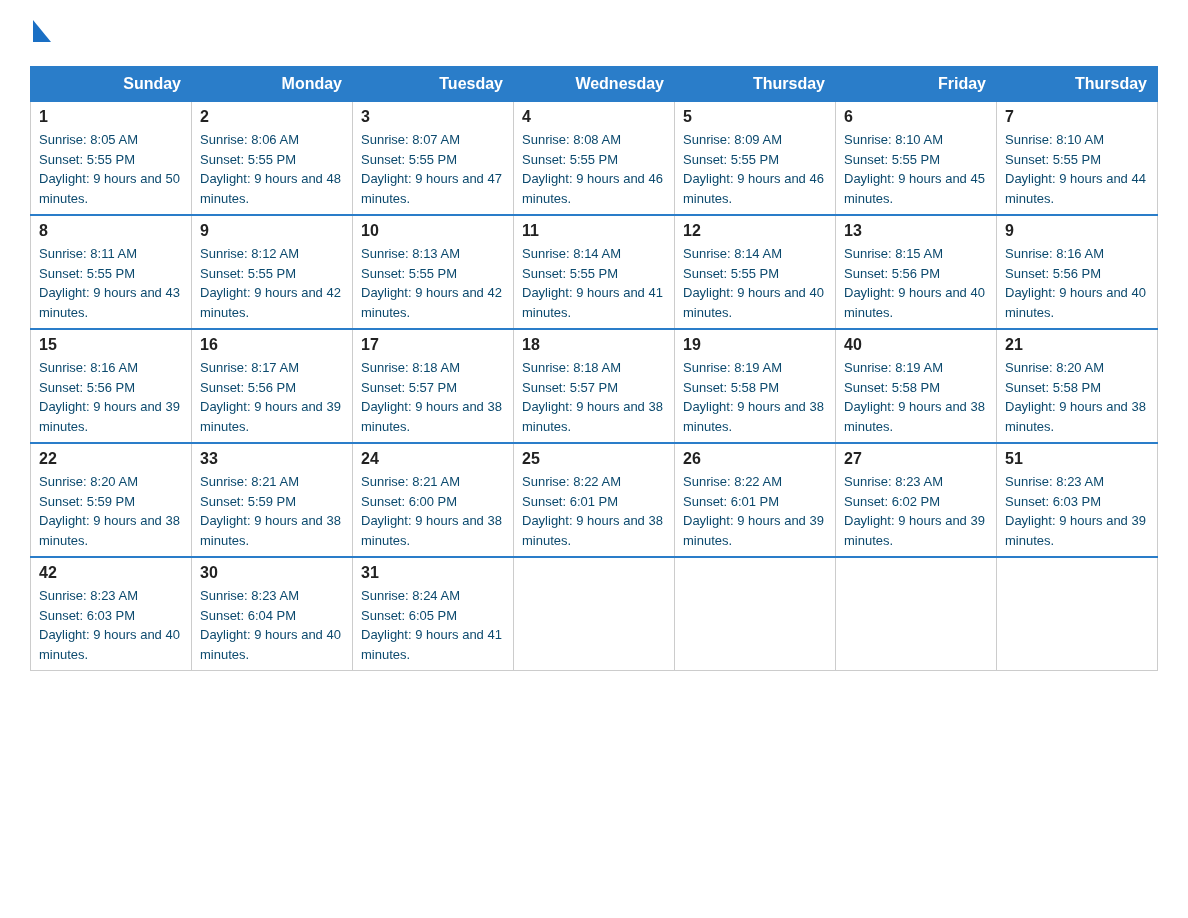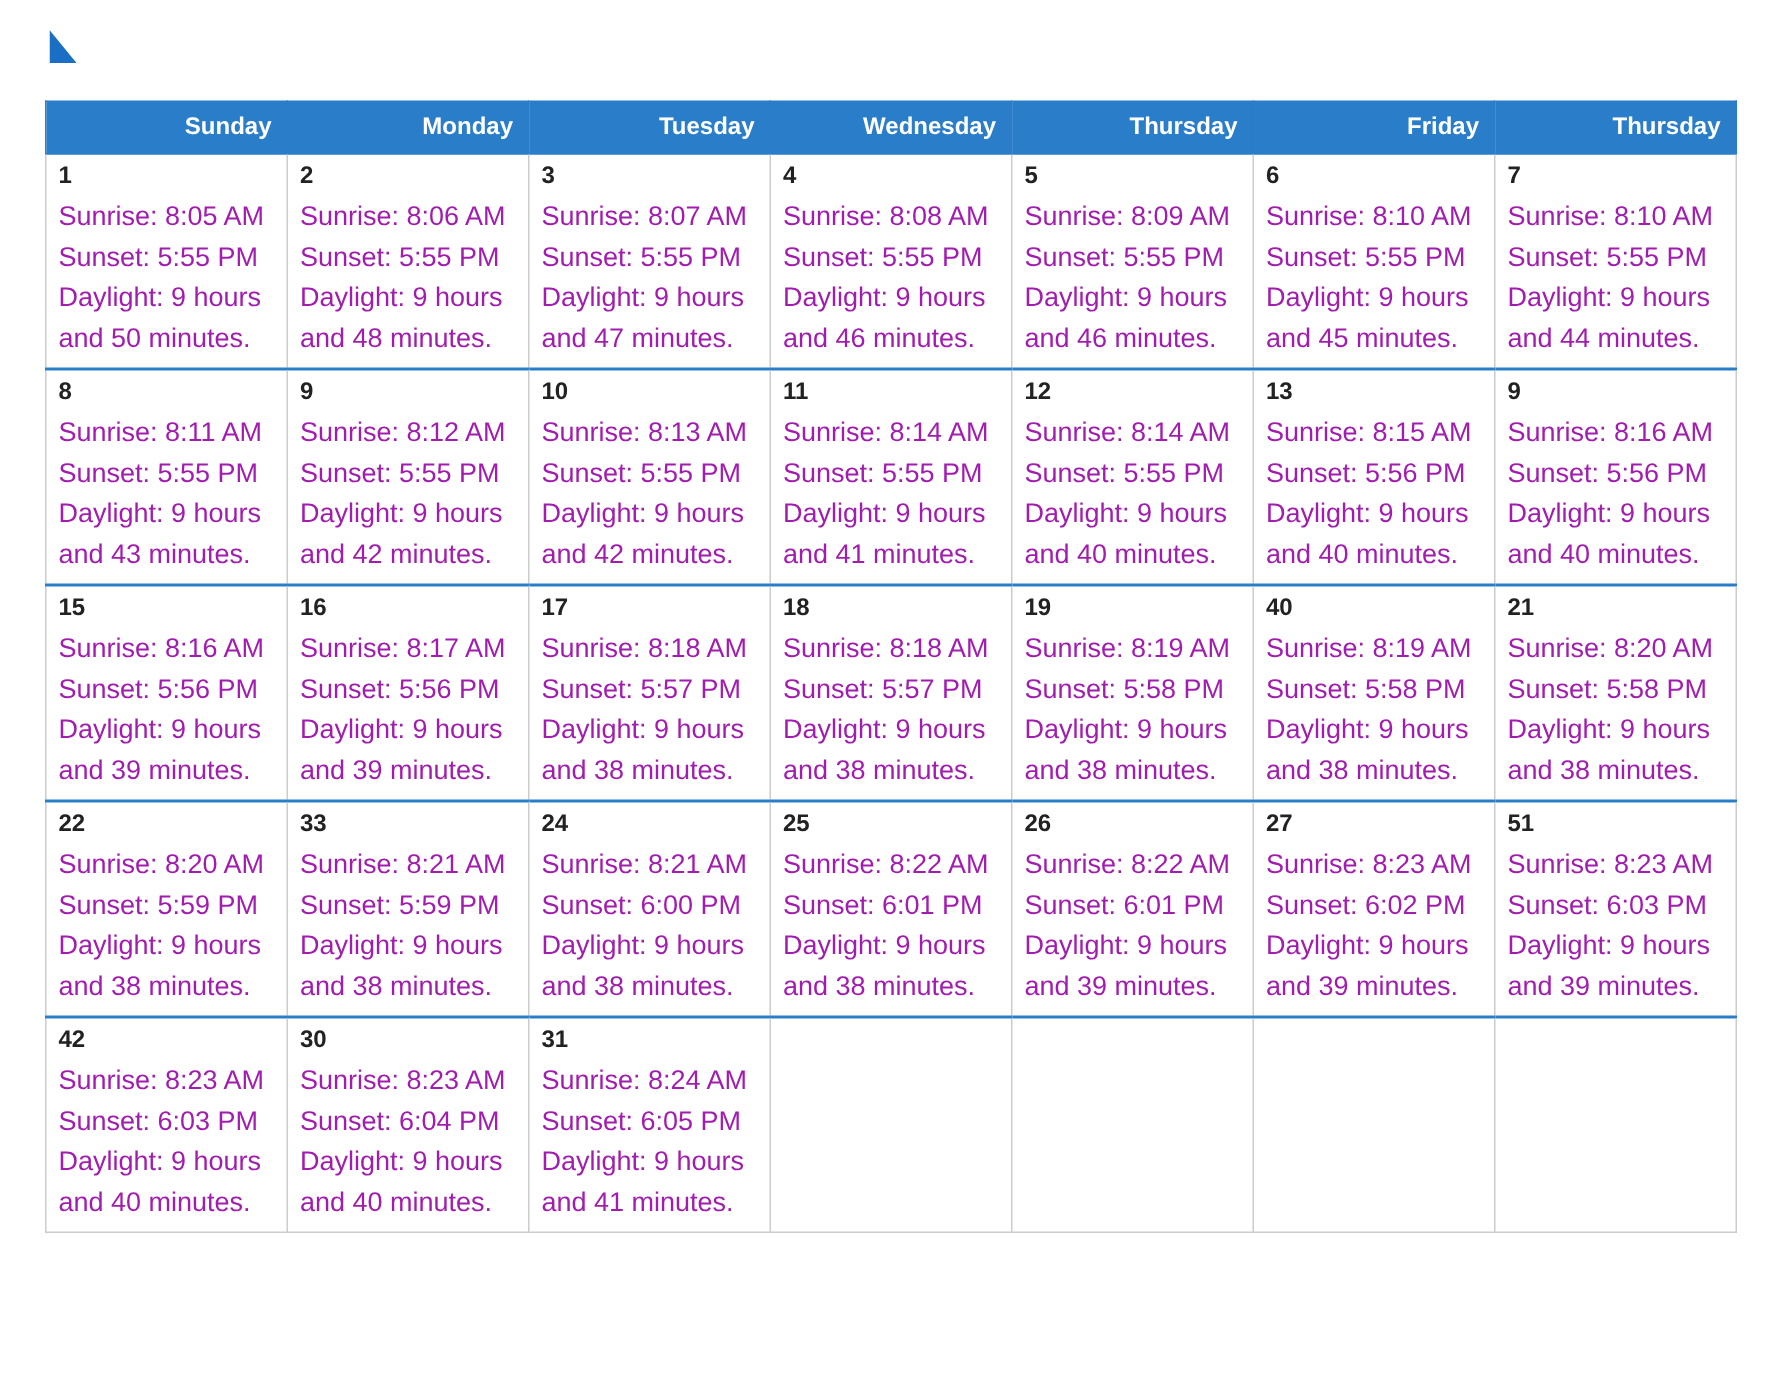--- a/index.html
+++ b/index.html
@@ -63,22 +63,22 @@
       border-top: none;
     }
     .day-num {
       font-size: 16px;
       font-weight: bold;
       color: #222;
       display: block;
       margin-bottom: 4px;
     }
     .day-info {
-      font-size: 18px;
-      color: #a21caf;
+      font-size: 13px;
+      color: #0c4a6e;
       line-height: 1.5;
     }
     .logo-row {
       display: flex;
       align-items: center;
     }
     .logo-text-general {
       font-size: 30px;
       font-weight: bold;
       color: #333;

